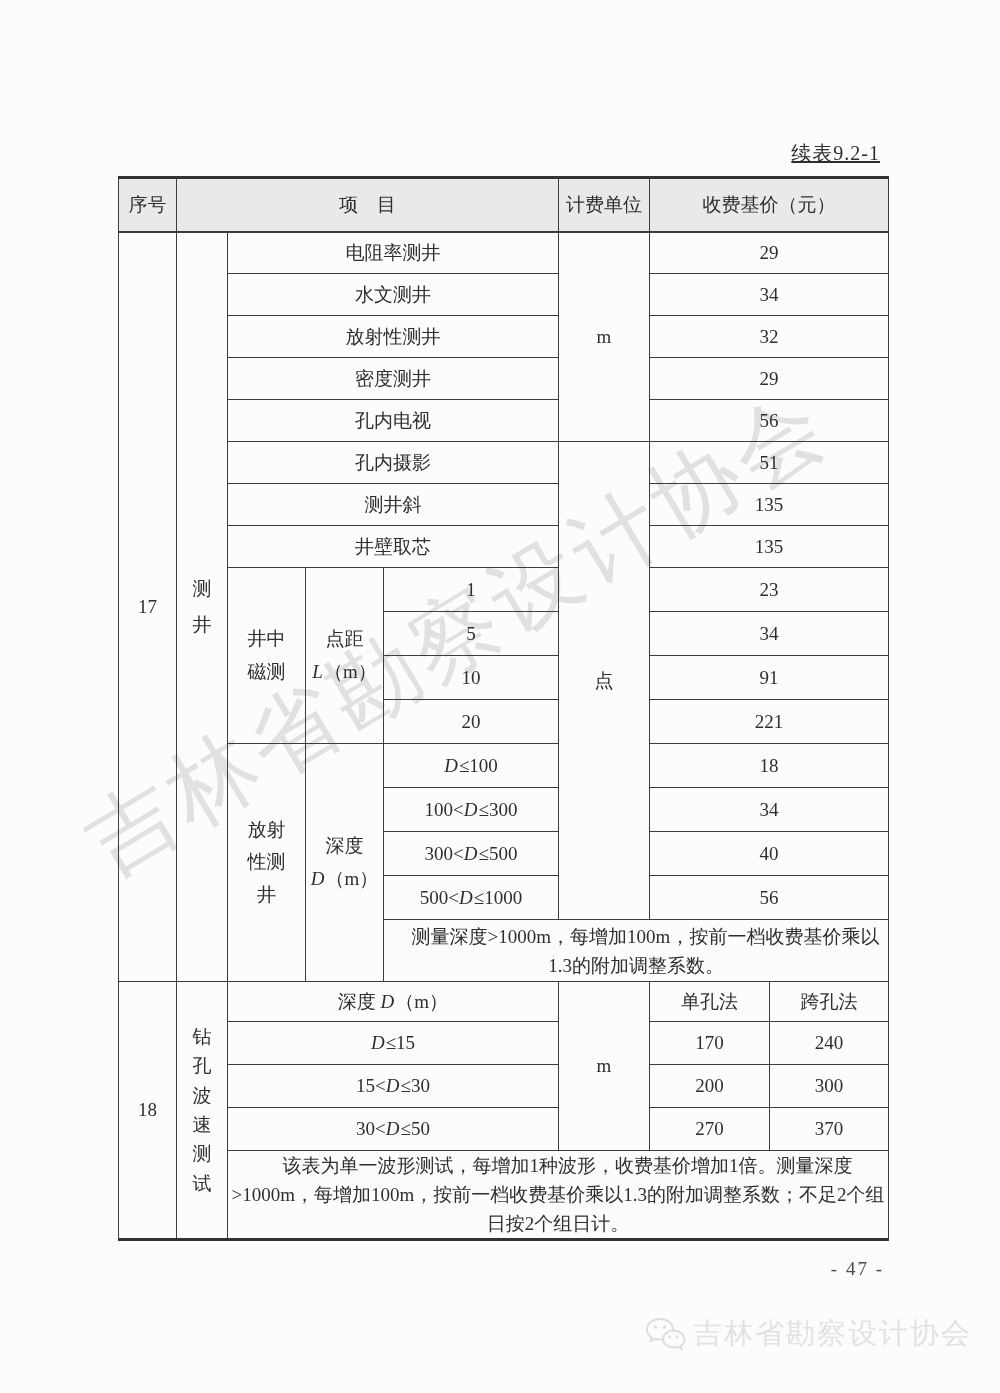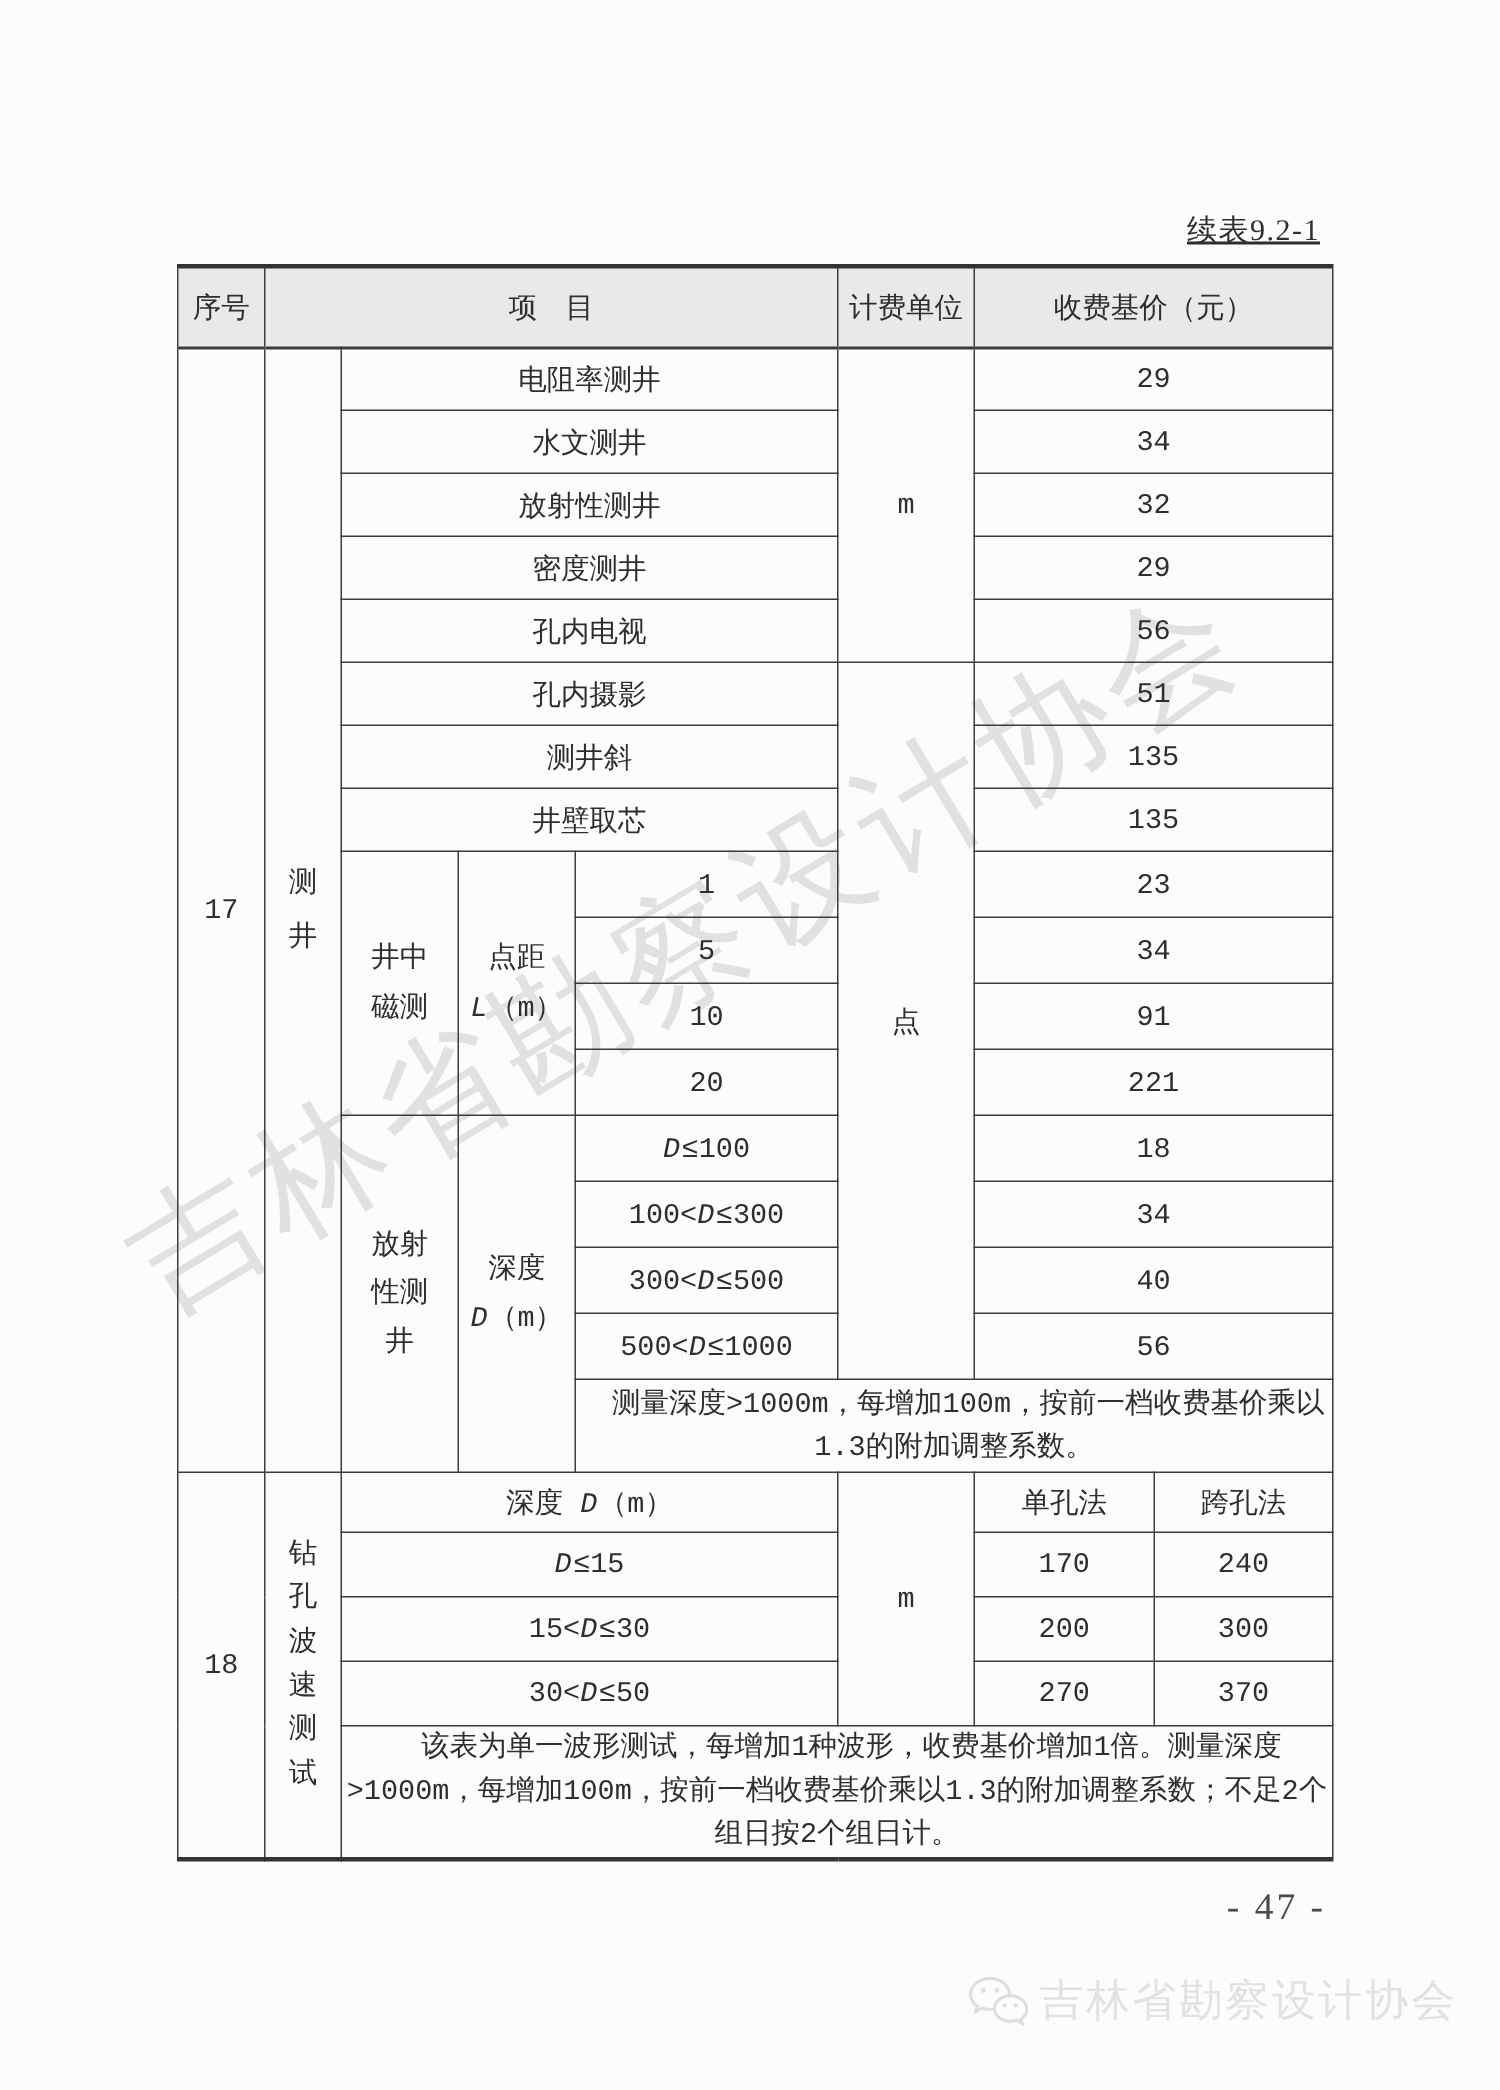--- a/index.html
+++ b/index.html
@@ -18,21 +18,21 @@
     pointer-events:none;
   }
   .cont-label{
     position:absolute;left:118px;top:140px;width:762px;z-index:2;
     text-align:right;font-size:20px;letter-spacing:1px;text-decoration:underline;
   }
   table.fee{
     position:absolute;left:118px;top:176px;z-index:2;
     width:770px;border-collapse:collapse;table-layout:fixed;
     background:transparent;
-    border:1px solid #3d3d3d;border-top:3px solid #333;border-bottom:3px solid #333;font-family:Liberation Mono, monospace;
+    border:1px solid #3d3d3d;border-top:3px solid #333;border-bottom:3px solid #333;
   }
   table.fee td,table.fee th{
     border:1px solid #3d3d3d;
     font-size:19px;font-weight:normal;
     text-align:center;vertical-align:middle;
     padding:0 2px;background:transparent;
   }
   tr.thead th{background:#e9e9e9;border-bottom:2px solid #3d3d3d;}
   td.note{
     text-align:left;padding:6px 12px 6px 10px;line-height:29px;text-indent:1em;
@@ -41,21 +41,21 @@
     display:inline-block;width:1.05em;word-break:break-all;line-height:1.9;
   }
   .vtext.long{line-height:1.55;}
   .wrap2{ 
     display:inline-block;width:2.1em;word-break:break-all;line-height:1.7;
   }
   .twoline div{line-height:1.7;}
   td i{font-style:italic;padding-right:1px;}
   .page-num{
     position:absolute;left:118px;top:1258px;width:766px;z-index:2;
-    text-align:right;font-size:25px;color:#4a4a4a;letter-spacing:2px;
+    text-align:right;font-size:19px;color:#4a4a4a;letter-spacing:2px;
   }
   .brand{
     position:absolute;right:28px;top:1314px;z-index:2;
     display:flex;align-items:center;gap:6px;
     font-family:"Liberation Sans","DejaVu Sans",sans-serif;
     font-size:29px;color:#e2e2e2;letter-spacing:2px;white-space:nowrap;
   }
   .brand svg{display:block;}
 </style>
 </head>

